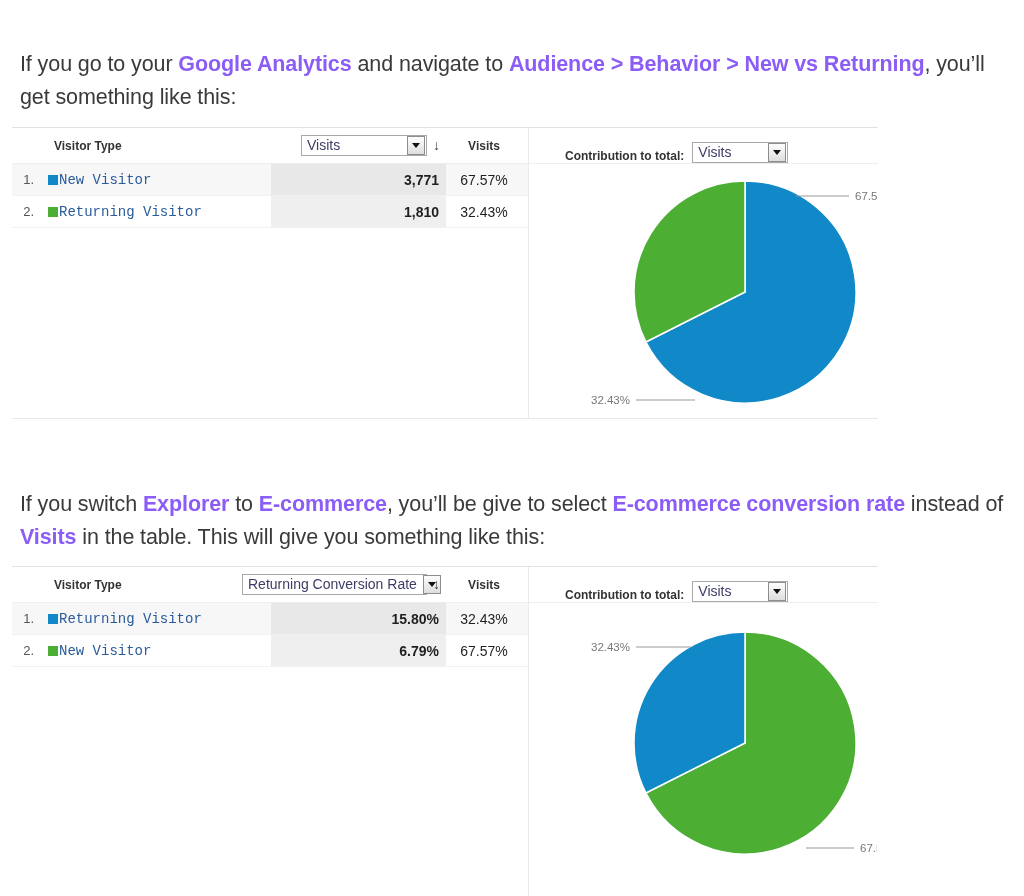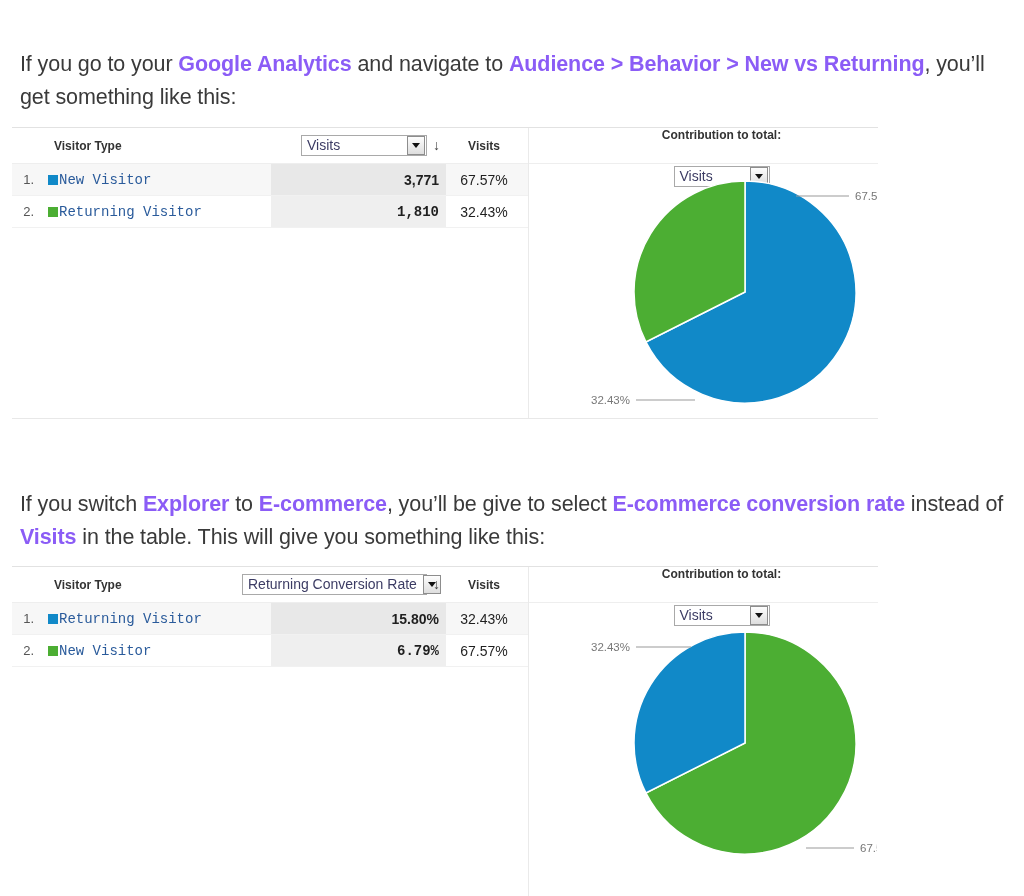--- a/index.html
+++ b/index.html
@@ -169,46 +169,45 @@
     color: #1f1f1f;
     padding-right: 7px;
     background: #e8e8e8;
     height: 100%;
     display: flex;
     align-items: center;
     justify-content: flex-end;
     box-sizing: border-box;
     padding-left: 28px;
   }
-  .ga-row.even .cell-value { background: #efefef; font-family: Liberation Mono, monospace; }
+  .ga-row.even .cell-value { background: #efefef; }
   .cell-pct {
     flex: 0 0 76px;
     text-align: center;
     padding-right: 6px;
     color: #1f1f1f;
   }
 
   
   .ga-chart-side {
     flex: 1 1 auto;
     position: relative;
     box-sizing: border-box;
   }
   .chart-head {
     height: 36px;
     display: flex;
-    align-items: center;
-    gap: 24px;
+    align-items: flex-end;
+    gap: 8px;
     padding-left: 36px;
     border-bottom: 1px solid #eeeeee;
     box-sizing: border-box;
     font-size: 12px;
     font-weight: bold;
     color: #333;
-    flex-direction: column;
   }
   .chart-body { position: relative; }
   .chart-svg { display: block; }
   .pie-label {
     font-family: "Liberation Sans", sans-serif;
     font-size: 11.5px;
     fill: #777777;
   }
   .leader { stroke: #999999; stroke-width: 1.2; fill: none; }
 </style>

